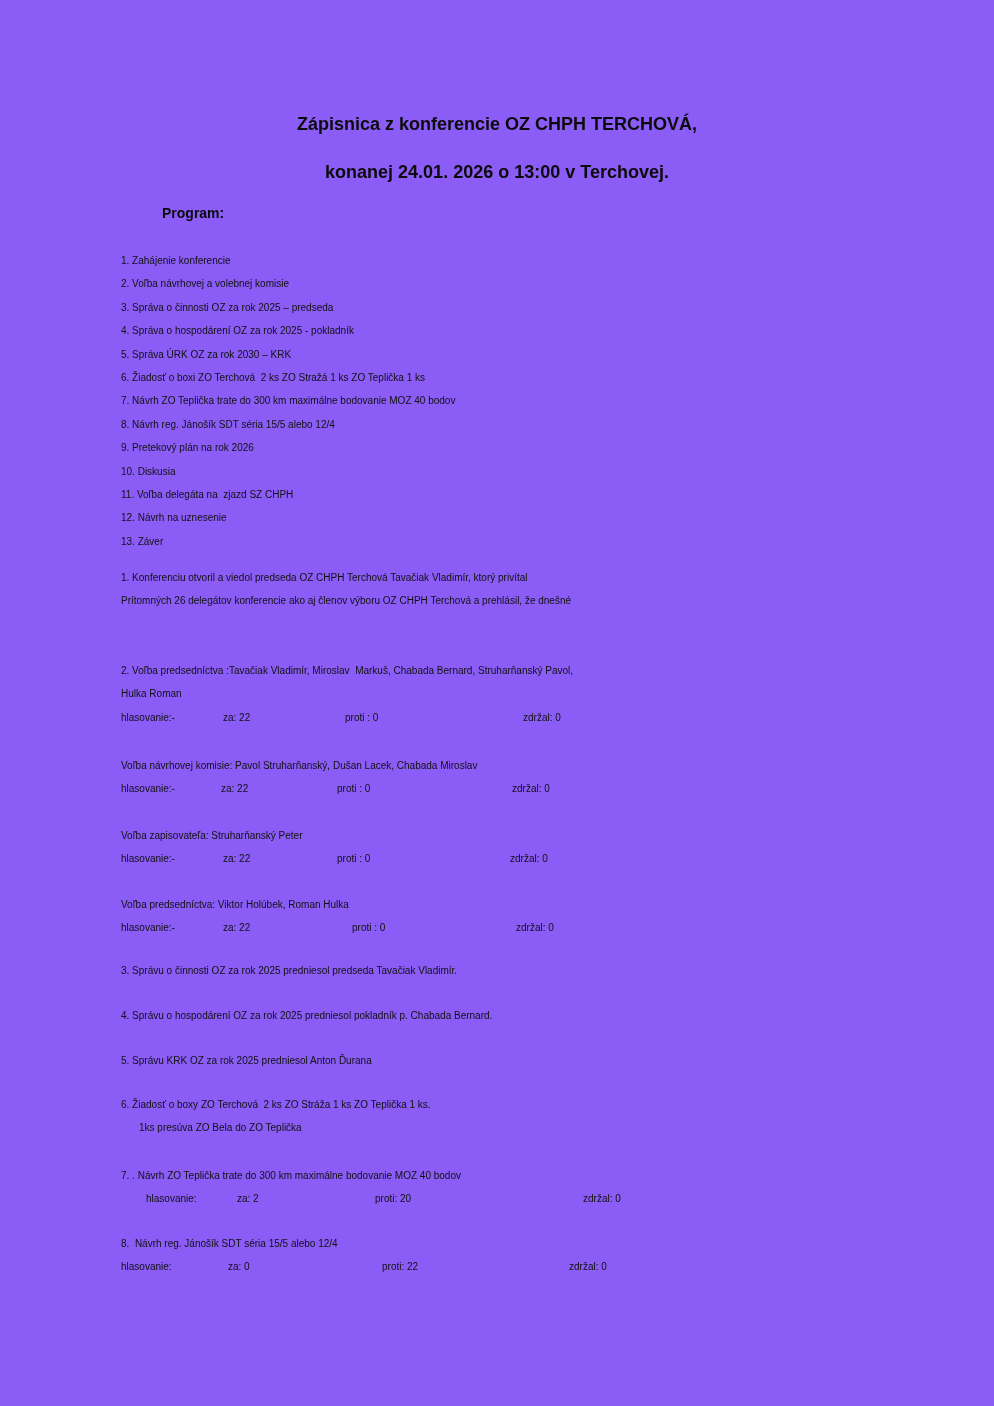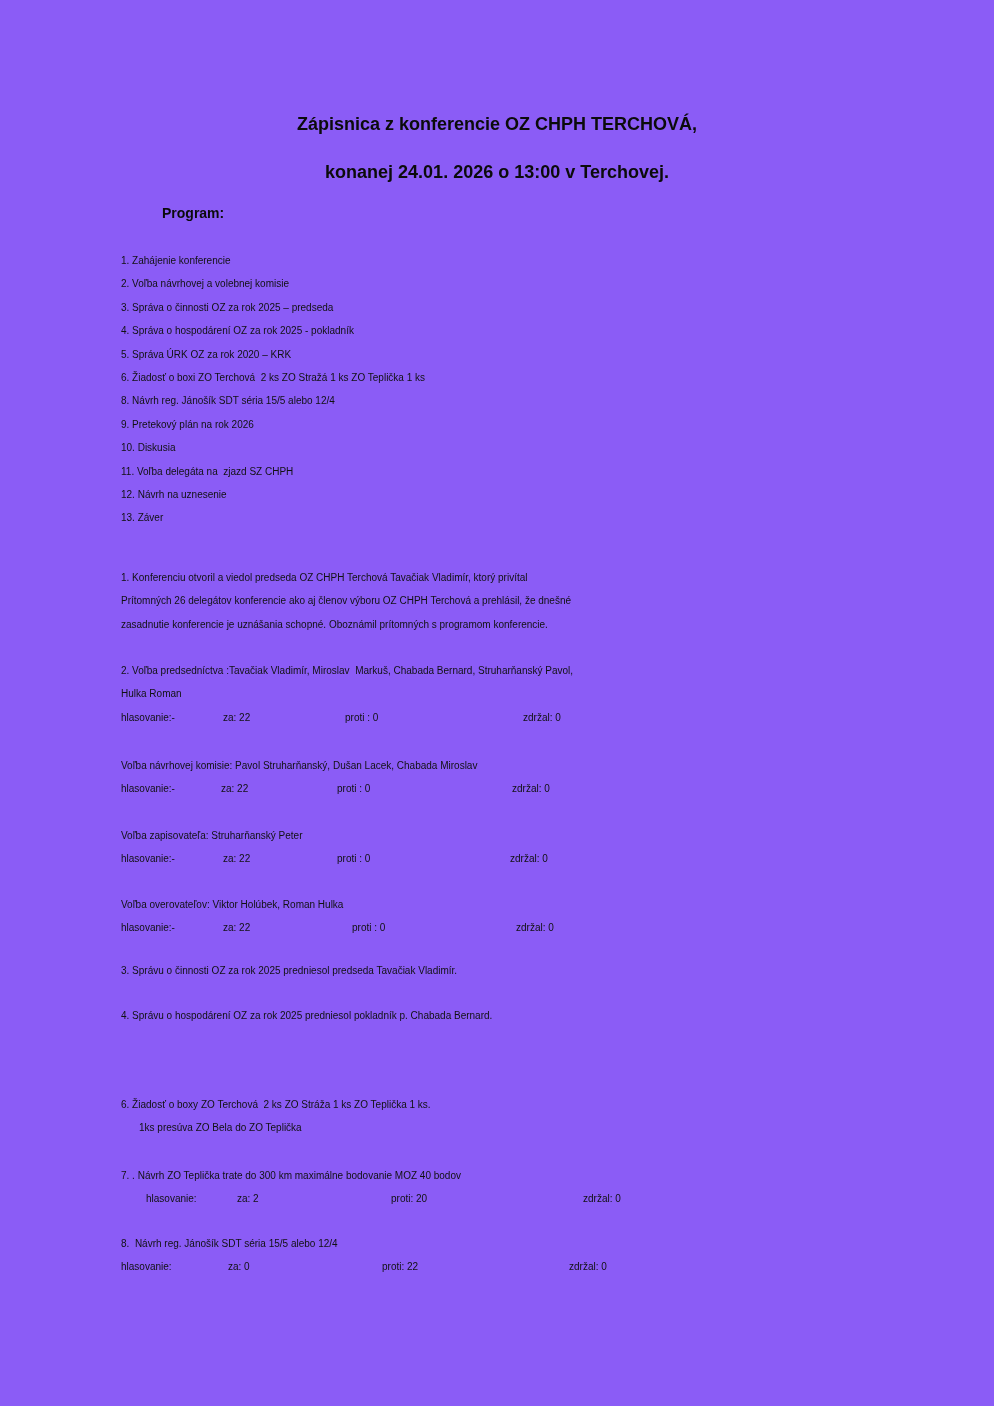--- a/index.html
+++ b/index.html
@@ -64,34 +64,34 @@
 
   <div class="block" style="top:205px">
     <div class="heading">Program:</div>
   </div>
 
   <div class="block" style="top:249px">
     <div class="line">1. Zahájenie konferencie</div>
     <div class="line">2. Voľba návrhovej a volebnej komisie</div>
     <div class="line">3. Správa o činnosti OZ za rok 2025 – predseda</div>
     <div class="line">4. Správa o hospodárení OZ za rok 2025 - pokladník</div>
-    <div class="line">5. Správa ÚRK OZ za rok 2020 – KRK</div>
+    <div class="line">5. Správa ÚRK OZ za rok 2030 – KRK</div>
     <div class="line">6. Žiadosť o boxi ZO Terchová  2 ks ZO Stražá 1 ks ZO Teplička 1 ks</div>
+    <div class="line">7. Návrh ZO Teplička trate do 300 km maximálne bodovanie MOZ 40 bodov</div>
     <div class="line">8. Návrh reg. Jánošík SDT séria 15/5 alebo 12/4</div>
     <div class="line">9. Pretekový plán na rok 2026</div>
     <div class="line">10. Diskusia</div>
     <div class="line">11. Voľba delegáta na  zjazd SZ CHPH</div>
     <div class="line">12. Návrh na uznesenie</div>
     <div class="line">13. Záver</div>
   </div>
 
   <div class="block" style="top:566px">
     <div class="line">1. Konferenciu otvoril a viedol predseda OZ CHPH Terchová Tavačiak Vladimír, ktorý privítal</div>
     <div class="line">Prítomných 26 delegátov konferencie ako aj členov výboru OZ CHPH Terchová a prehlásil, že dnešné</div>
-    <div class="line">zasadnutie konferencie je uznášania schopné. Oboznámil prítomných s programom konferencie.</div>
   </div>
 
   <div class="block" style="top:659px; width:800px">
     <div class="line">2. Voľba predsedníctva :Tavačiak Vladimír, Miroslav  Markuš, Chabada Bernard, Struharňanský Pavol,</div>
     <div class="line">Hulka Roman</div>
     <div class="vote-line">
       <span style="left:0">hlasovanie:-</span>
       <span style="left:102px">za: 22</span>
       <span style="left:224px">proti : 0</span>
       <span style="left:402px">zdržal: 0</span>
@@ -112,47 +112,50 @@
     <div class="line">Voľba zapisovateľa: Struharňanský Peter</div>
     <div class="vote-line">
       <span style="left:0">hlasovanie:-</span>
       <span style="left:102px">za: 22</span>
       <span style="left:216px">proti : 0</span>
       <span style="left:389px">zdržal: 0</span>
     </div>
   </div>
 
   <div class="block" style="top:893px; width:800px">
-    <div class="line">Voľba overovateľov: Viktor Holúbek, Roman Hulka</div>
+    <div class="line">Voľba predsedníctva: Viktor Holúbek, Roman Hulka</div>
     <div class="vote-line">
       <span style="left:0">hlasovanie:-</span>
       <span style="left:102px">za: 22</span>
       <span style="left:231px">proti : 0</span>
       <span style="left:395px">zdržal: 0</span>
     </div>
   </div>
 
   <div class="block" style="top:959px">
     <div class="line">3. Správu o činnosti OZ za rok 2025 predniesol predseda Tavačiak Vladimír.</div>
   </div>
   <div class="block" style="top:1004px">
     <div class="line">4. Správu o hospodárení OZ za rok 2025 predniesol pokladník p. Chabada Bernard.</div>
   </div>
+  <div class="block" style="top:1049px">
+    <div class="line">5. Správu KRK OZ za rok 2025 predniesol Anton Ďurana</div>
+  </div>
 
   <div class="block" style="top:1093px">
     <div class="line">6. Žiadosť o boxy ZO Terchová  2 ks ZO Stráža 1 ks ZO Teplička 1 ks.</div>
     <div class="line indent2">1ks presúva ZO Bela do ZO Teplička</div>
   </div>
 
   <div class="block" style="top:1164px; width:800px">
     <div class="line">7. . Návrh ZO Teplička trate do 300 km maximálne bodovanie MOZ 40 bodov</div>
     <div class="vote-line">
       <span style="left:25px">hlasovanie:</span>
       <span style="left:116px">za: 2</span>
-      <span style="left:270px">proti: 20</span>
+      <span style="left:254px">proti: 20</span>
       <span style="left:462px">zdržal: 0</span>
     </div>
   </div>
 
   <div class="block" style="top:1232px; width:800px">
     <div class="line">8.  Návrh reg. Jánošík SDT séria 15/5 alebo 12/4</div>
     <div class="vote-line">
       <span style="left:0">hlasovanie:</span>
       <span style="left:107px">za: 0</span>
       <span style="left:261px">proti: 22</span>

